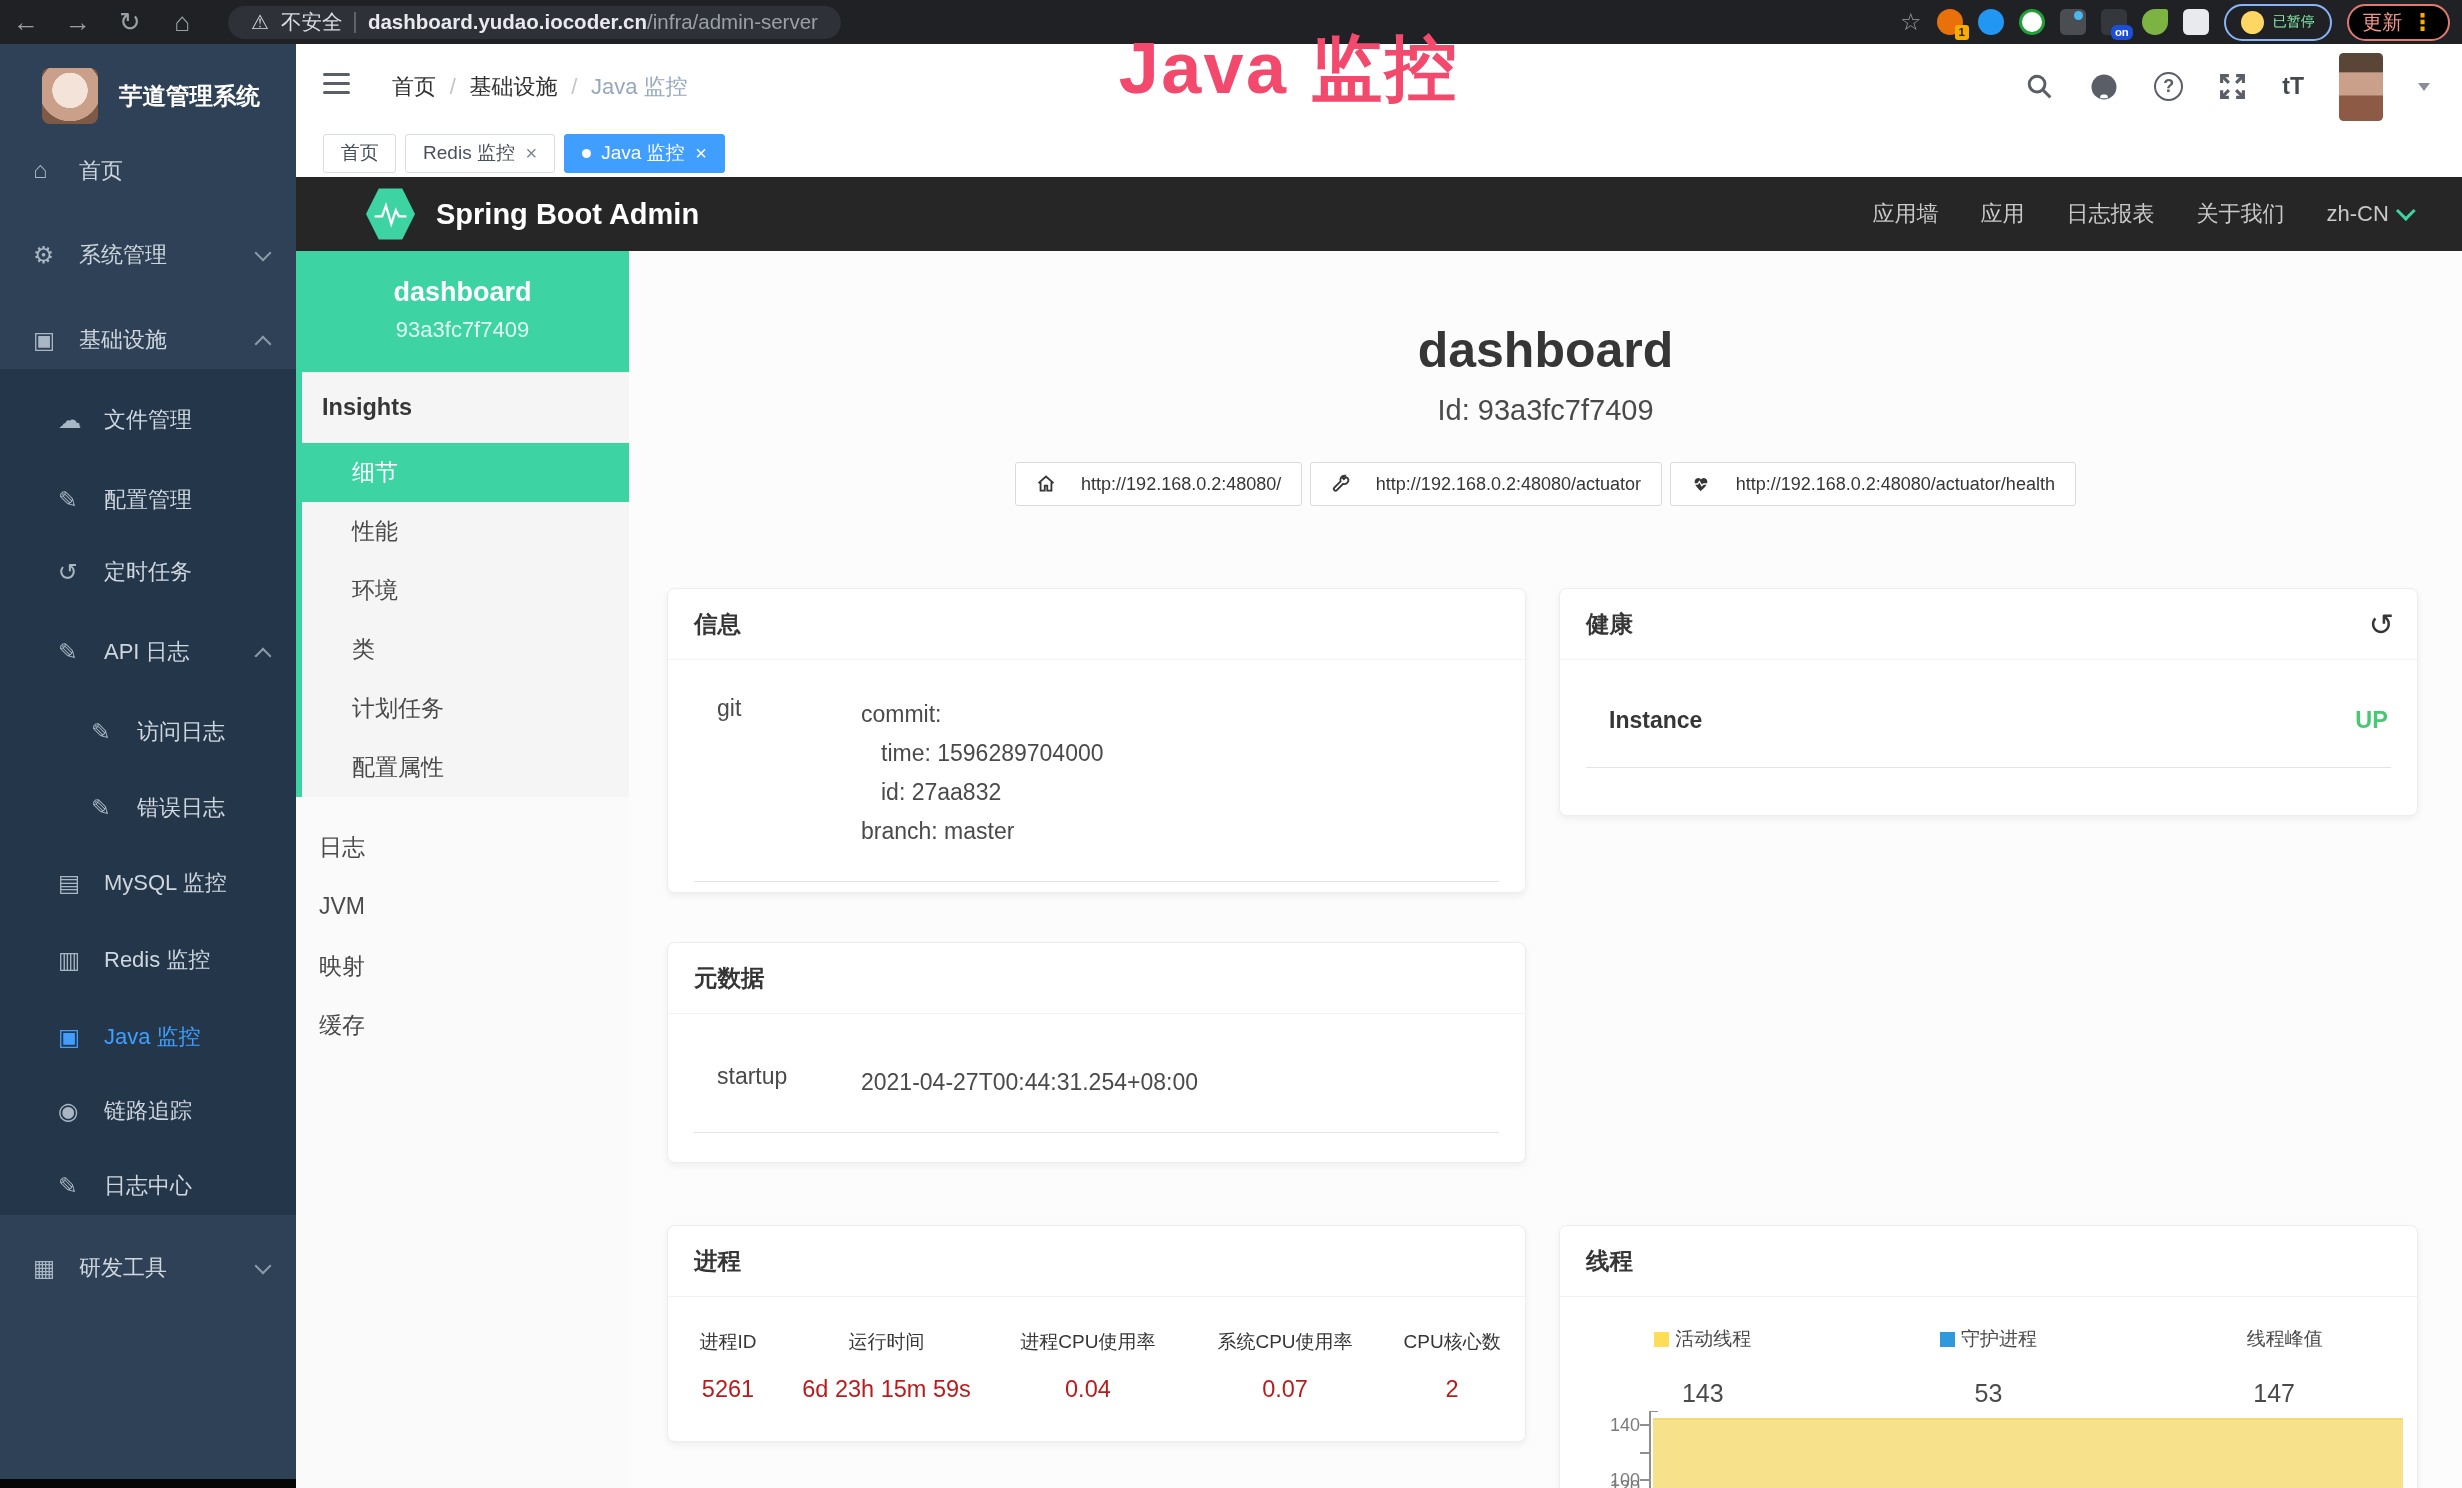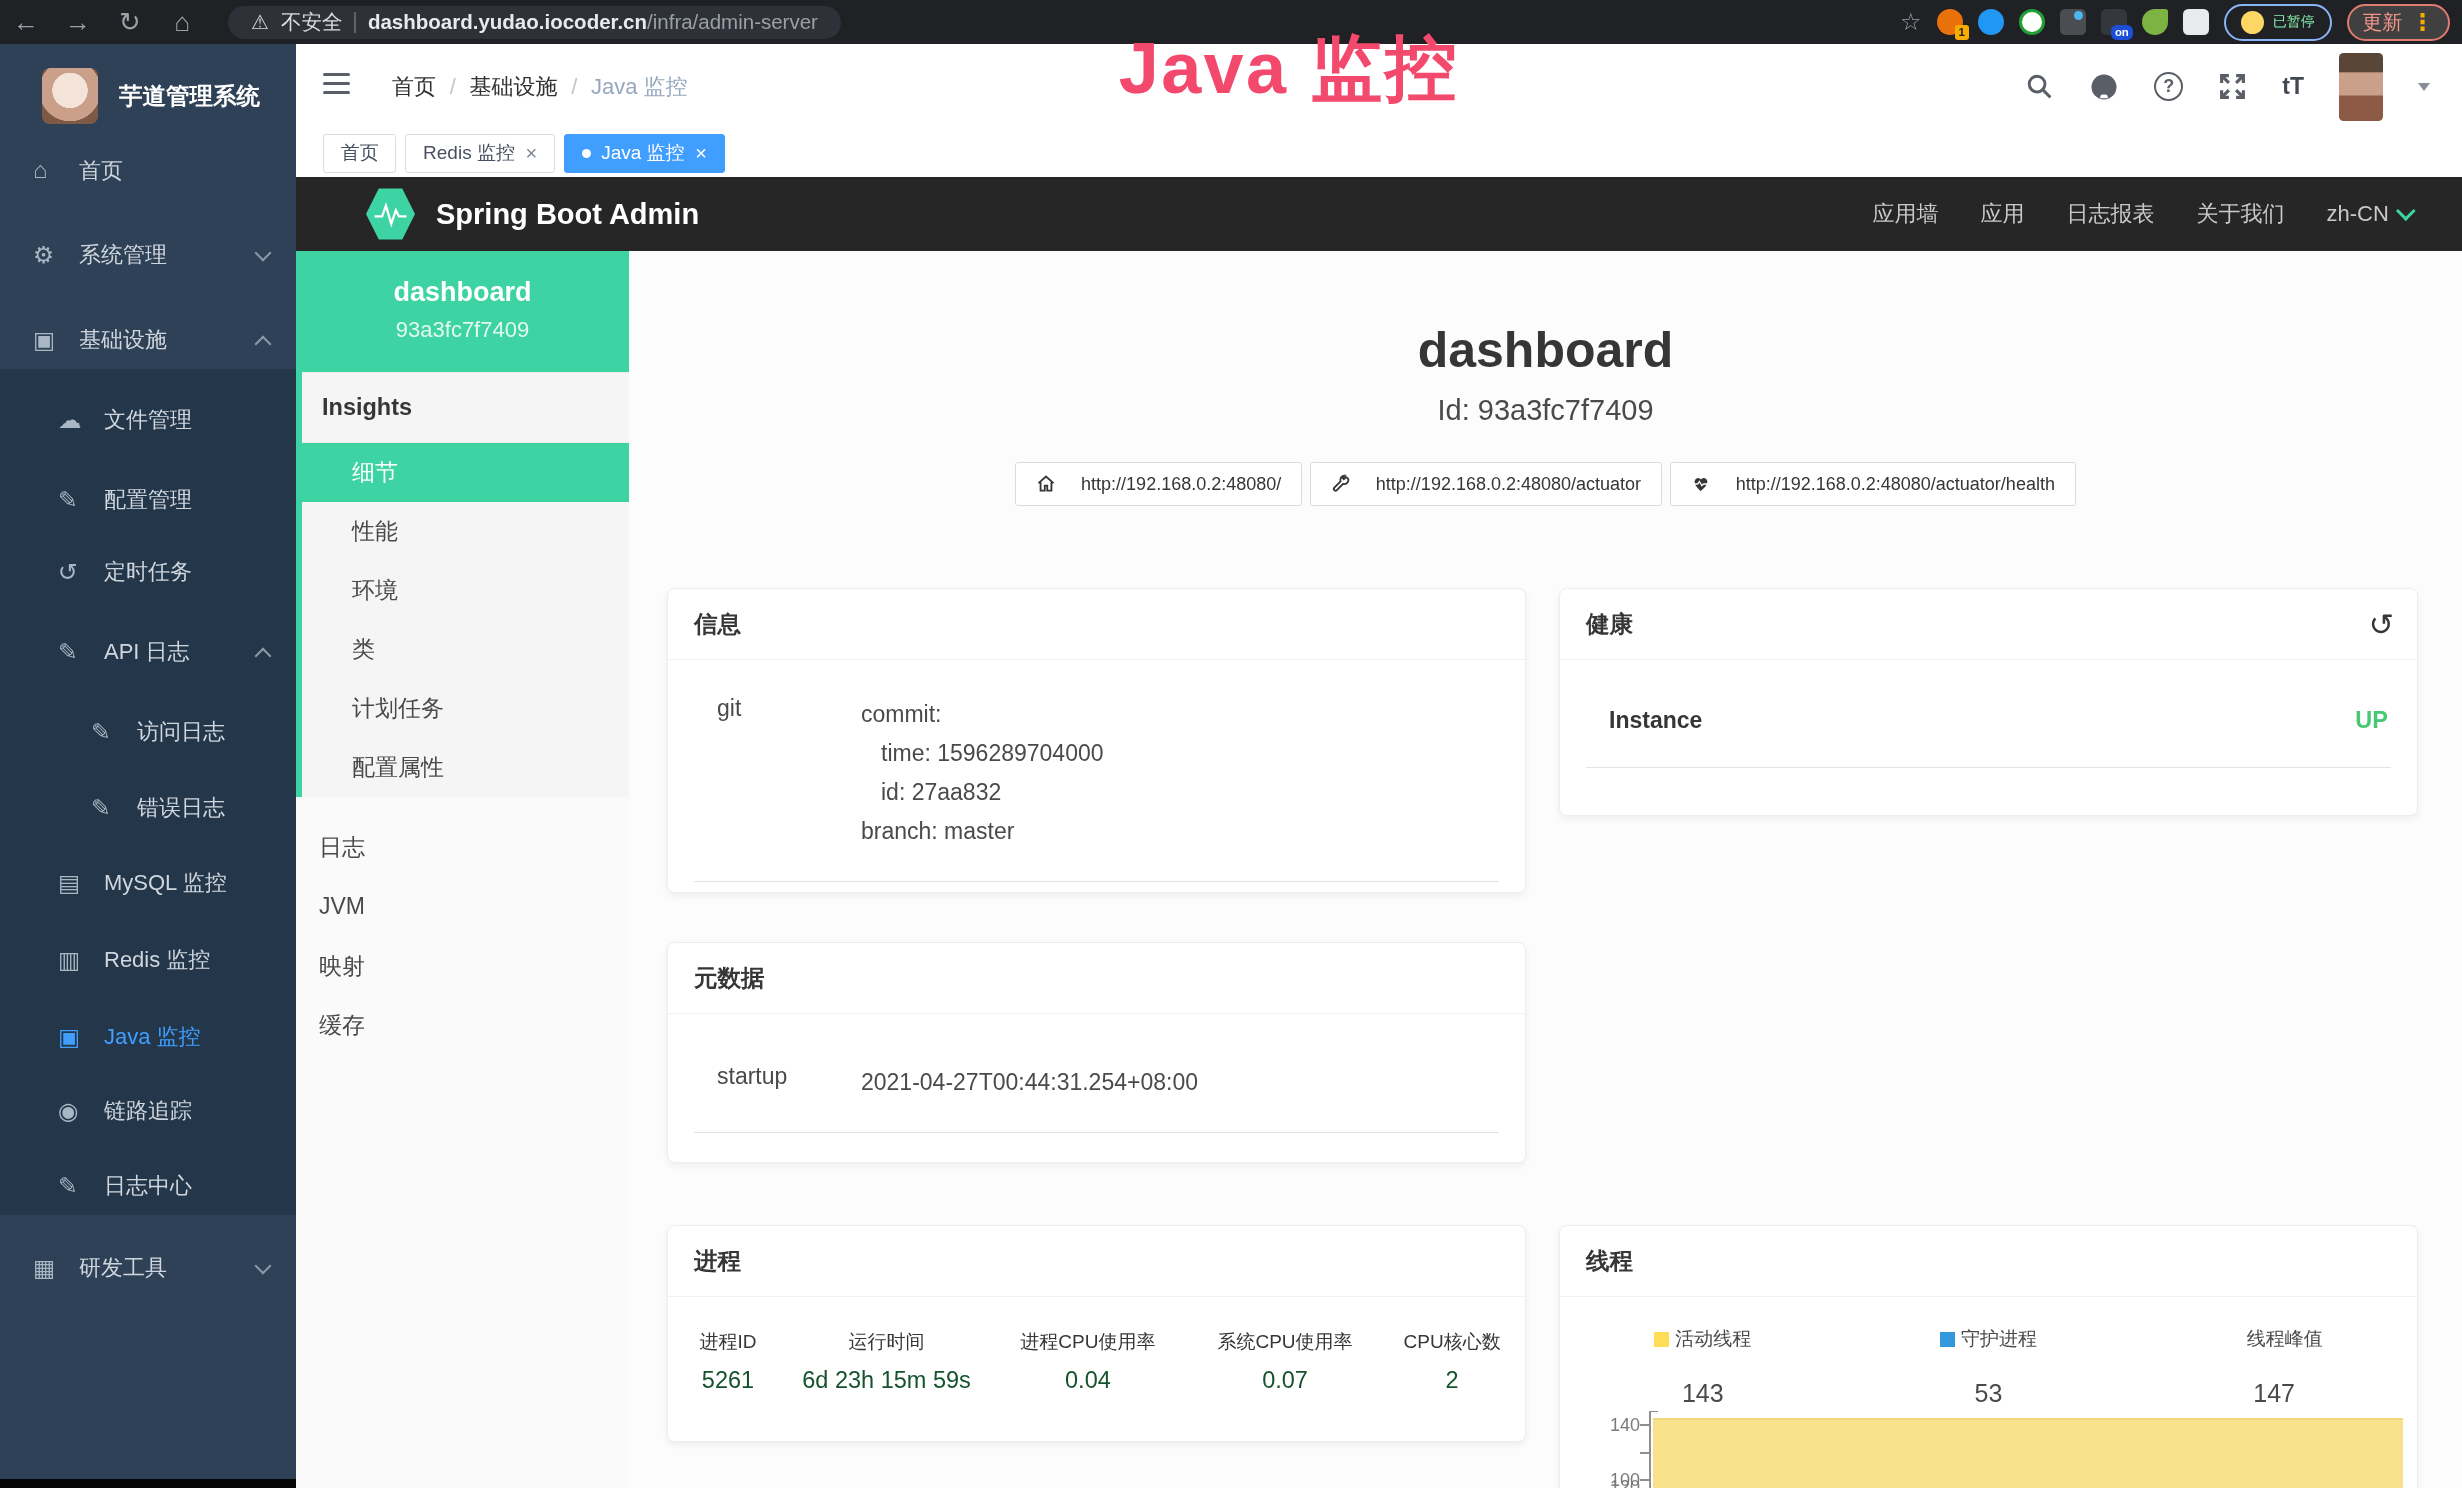--- a/index.html
+++ b/index.html
@@ -21,21 +21,21 @@
   .star{font-size:24px;color:#9aa0a6;}
   .ext{width:26px;height:26px;border-radius:50%;position:relative;flex:0 0 auto;}
   .ext.sq{border-radius:5.3px;}
   .ext-badge{position:absolute;right:-6px;bottom:-4.6px;background:#f9ab00;color:#202124;
     font-size:11.4px;line-height:11.4px;padding:1.5px 3.8px;border-radius:3px;font-weight:700;}
   .ext-badge.green{background:#1d4ed8;color:#fff;border-radius:6px;}
   .ext-grid-dot{position:absolute;right:2.3px;top:2.3px;width:9px;height:9px;border-radius:50%;background:#4db6f0;}
   .paused-pill{display:flex;align-items:center;gap:9px;border:2.3px solid #8ab4f8;border-radius:21px;
     height:33px;padding:0 15px;color:#86efac;font-size:14px;}
   .face{width:23px;height:23px;border-radius:50%;background:#fdd663;flex:0 0 auto;}
-  .update-btn{display:flex;align-items:center;gap:9px;border:2.3px solid #e07b6f;background:#404040;
+  .update-btn{display:flex;align-items:center;gap:9px;border:2.3px solid #e07b6f;background:#000000;
     border-radius:20px;height:33px;padding:0 13.7px;color:#f2948a;font-size:20px;}
   .menu-dots{color:#f9ab00;font-size:23px;font-weight:700;}
 
   
   .app-sidebar{position:absolute;left:0;top:44px;width:296px;height:1445px;background:#2e4156;}
   .submenu-bg{position:absolute;left:0;top:325px;width:296px;height:846px;background:#24364a;}
   .black-strip{position:absolute;left:0;top:1479px;width:296px;height:10px;background:#060606;z-index:5;}
   .logo-row{position:absolute;left:42px;top:24px;display:flex;align-items:center;gap:21px;}
   .logo-img{width:56px;height:56px;border-radius:7.6px;
     background:radial-gradient(circle at 50% 40%,#f4e3d8 0 40%,#caa08a 41% 70%,#7e5a46 71%);}
@@ -139,21 +139,21 @@
   .health-row{margin:47px 26px 13px;padding:0 3px 33px 23px;border-bottom:1.5px solid #e3e3e3;
     display:flex;justify-content:space-between;align-items:center;}
   .health-label{font-size:23px;font-weight:600;color:#363636;}
   .health-status{font-size:23.5px;font-weight:700;color:#48c774;}
   .meta-row-top{margin-top:49px;}
 
   .ptable{margin-top:32px;}
   .prow{display:flex;text-align:center;}
   .pc0{width:14%;} .pc1{width:23%;} .pc2{width:24%;} .pc3{width:22%;} .pc4{width:17%;}
   .phead{font-size:19px;color:#363636;}
-  .pval{font-size:23.5px;color:#14532d;margin-top:12px;}
+  .pval{font-size:23.5px;color:#b91c1c;margin-top:21px;}
 
   .legend{display:flex;margin-top:29px;}
   .lcol{flex:1;text-align:center;}
   .lbl{display:inline-flex;align-items:center;gap:6px;font-size:19px;color:#4a4a4a;}
   .sw{width:15px;height:15px;flex:0 0 auto;}
   .sw.yellow{background:#ffdd57;} .sw.blue{background:#3298dc;} .sw.none{visibility:hidden;}
   .lval{font-size:25px;color:#4a4a4a;margin-top:27px;}
   .chart{position:absolute;left:0;top:180px;width:100%;height:146px;}
   .ytick{position:absolute;left:36px;width:44px;text-align:right;font-size:18px;color:#7a7a7a;}
   .yaxis{position:absolute;left:89px;top:4.6px;bottom:0;width:1.5px;background:#8f8f8f;}

